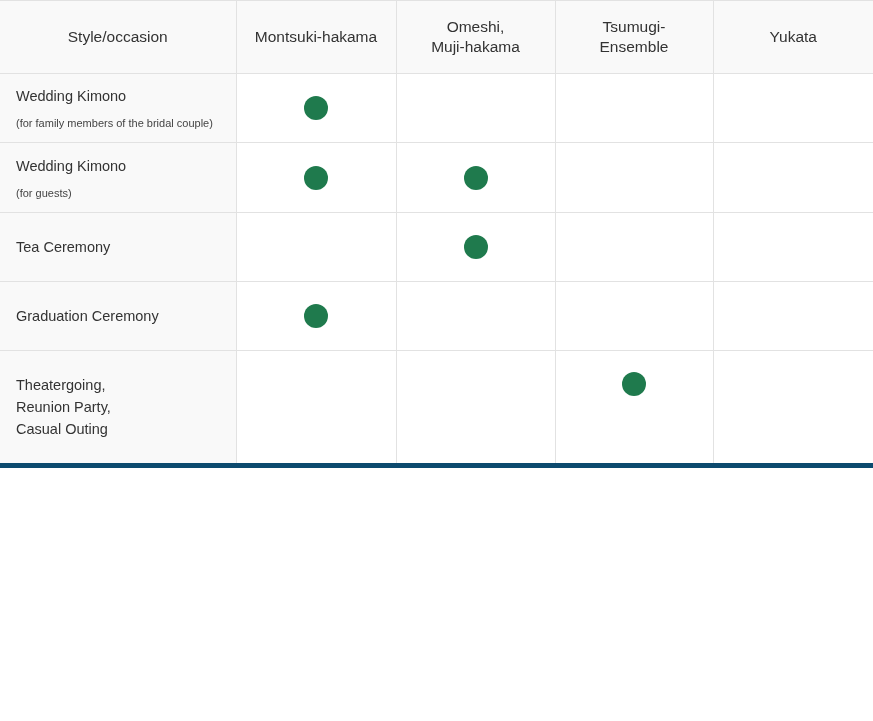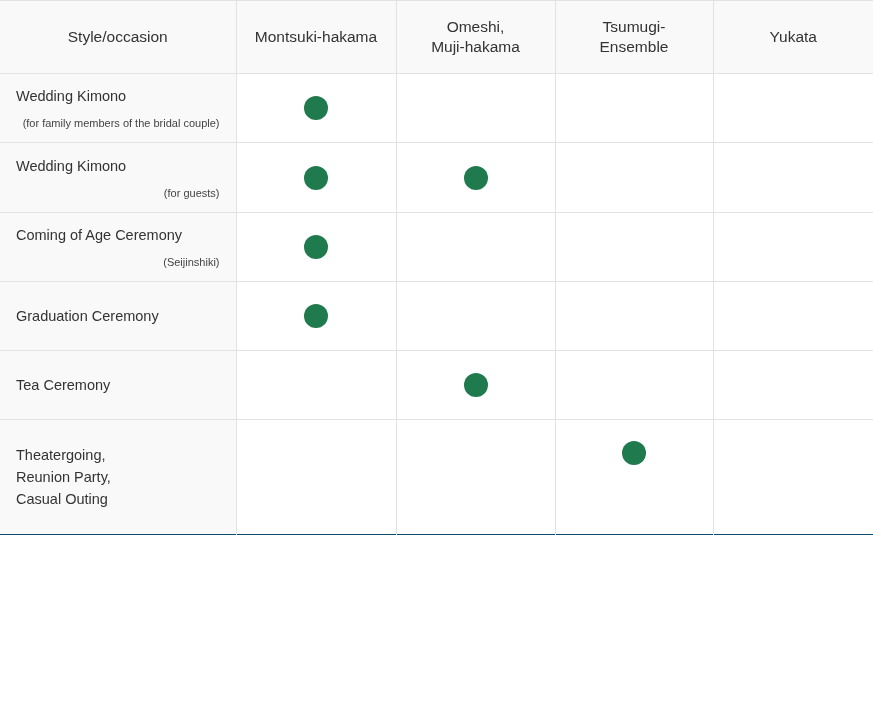--- a/index.html
+++ b/index.html
@@ -22,21 +22,21 @@
     height: 721px;
     box-sizing: border-box;
     position: relative;
   }
 
   table.matrix {
     width: 873px;
     border-collapse: collapse;
     table-layout: fixed;
     border-top: 1px solid #e2e2e2;
-    border-bottom: 1px solid #0c4a6e;
+    border-bottom: 5px solid #0c4a6e;
   }
 
   
   col.c-label   { width: 236px; }
   col.c-data1   { width: 160px; }
   col.c-data2   { width: 159px; }
   col.c-data3   { width: 158px; }
   col.c-data4   { width: 160px; }
 
   
@@ -82,21 +82,20 @@
     font-size: 14.5px;
     line-height: 22px;
     color: #333333;
     white-space: pre-line;
   }
   .label-sub {
     font-size: 11px;
     line-height: 16px;
     color: #444444;
     margin-top: 8px;
-    text-align: right;
   }
 
   
   tr.r-h69 td { height: 69px; }
   tr.r-h70 td { height: 70px; }
   tr.r-h68 td { height: 68px; }
   tr.r-h95 td { height: 115px; }
 
   
   .dot-wrap {
@@ -192,32 +191,33 @@
             </div>
         </td>
         <td class="data-cell">
           <div class="dot-wrap"></div>
         </td>
         <td class="data-cell last">
           <div class="dot-wrap"></div>
         </td>
       </tr>
 
+
       <tr class="r-h69">
         <td class="label-cell">
-          <div class="label-main">Coming of Age Ceremony</div>
-          <div class="label-sub">(Seijinshiki)</div>
-        </td>
-        <td class="data-cell">
-          <div class="dot-wrap">
-              <span class="dot" style="background: rgb(31, 122, 77);"></span>
-            </div>
-        </td>
-        <td class="data-cell">
-          <div class="dot-wrap"></div>
+          <div class="label-main">Tea Ceremony</div>
+
+        </td>
+        <td class="data-cell">
+          <div class="dot-wrap"></div>
+        </td>
+        <td class="data-cell">
+          <div class="dot-wrap">
+              <span class="dot" style="background: rgb(31, 122, 77);"></span>
+            </div>
         </td>
         <td class="data-cell">
           <div class="dot-wrap"></div>
         </td>
         <td class="data-cell last">
           <div class="dot-wrap"></div>
         </td>
       </tr>
 
       <tr class="r-h69">
@@ -225,41 +225,20 @@
           <div class="label-main">Graduation Ceremony</div>
 
         </td>
         <td class="data-cell">
           <div class="dot-wrap">
               <span class="dot" style="background: rgb(31, 122, 77);"></span>
             </div>
         </td>
         <td class="data-cell">
           <div class="dot-wrap"></div>
-        </td>
-        <td class="data-cell">
-          <div class="dot-wrap"></div>
-        </td>
-        <td class="data-cell last">
-          <div class="dot-wrap"></div>
-        </td>
-      </tr>
-
-      <tr class="r-h69">
-        <td class="label-cell">
-          <div class="label-main">Tea Ceremony</div>
-
-        </td>
-        <td class="data-cell">
-          <div class="dot-wrap"></div>
-        </td>
-        <td class="data-cell">
-          <div class="dot-wrap">
-              <span class="dot" style="background: rgb(31, 122, 77);"></span>
-            </div>
         </td>
         <td class="data-cell">
           <div class="dot-wrap"></div>
         </td>
         <td class="data-cell last">
           <div class="dot-wrap"></div>
         </td>
       </tr>
 
 

